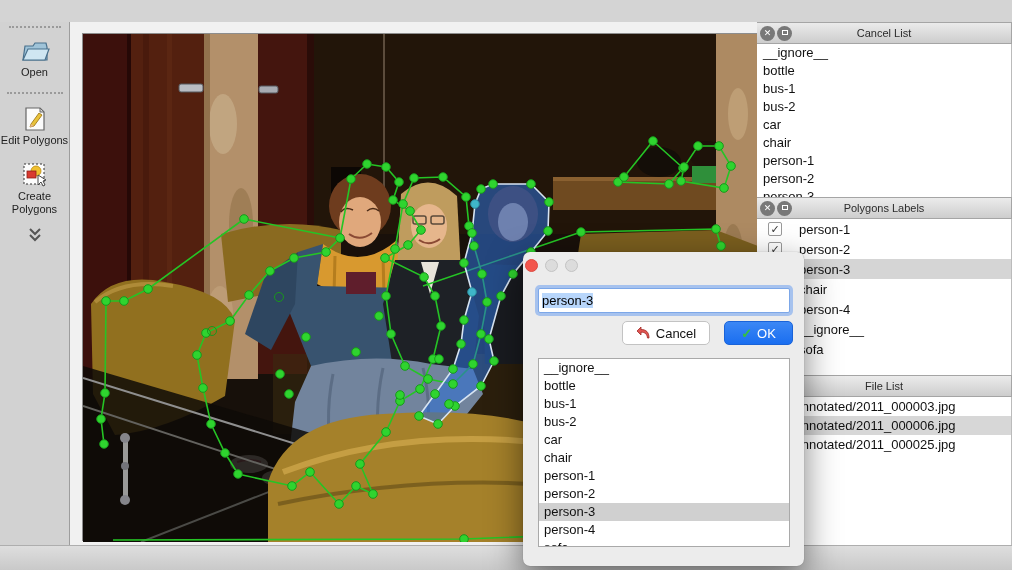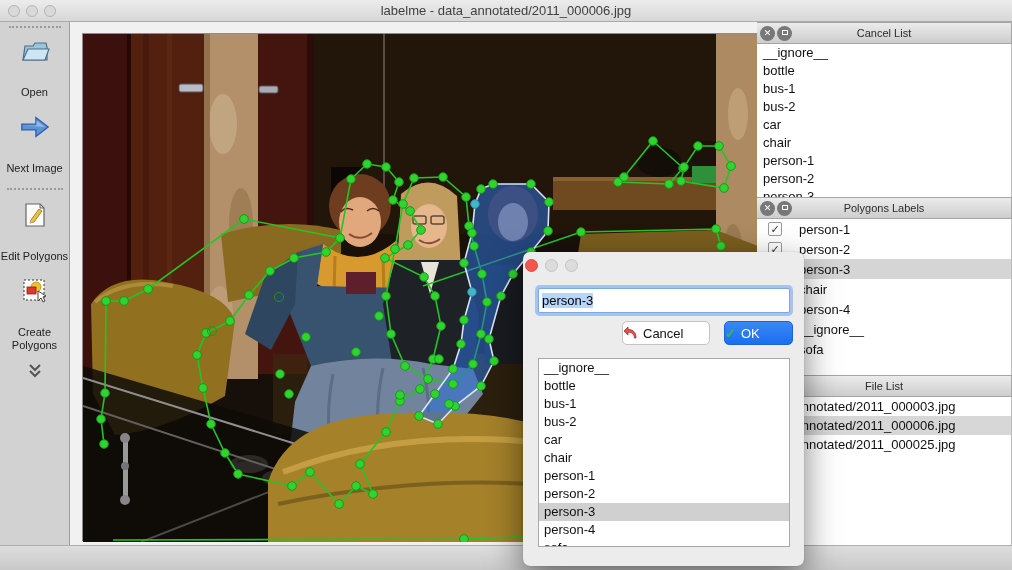--- a/index.html
+++ b/index.html
@@ -15,21 +15,21 @@
   .tl-group { position:absolute; left:8px; top:5px; display:flex; gap:6px; }
   .tl { width:12px; height:12px; border-radius:50%; background:#d9d9d9; border:1px solid #b3b3b3; }
 
   
   .toolbar { position:absolute; left:0; top:22px; width:70px; height:523px;
     background:#d2d2d2; border-right:1px solid #9d9d9d; }
   .tb-handle { margin:4px auto 2px auto; width:52px; border-top:2px dotted #9a9a9a; }
   .tb-sep { margin:6px auto 4px auto; width:56px; border-top:2px dotted #9a9a9a; }
   .tb-item { display:flex; flex-direction:column; align-items:center; padding:6px 0 7px 0; cursor:default; }
   .tb-item .ticon { width:32px; height:30px; display:flex; align-items:center; justify-content:center; }
-  .tb-item .tlabel { margin-top:20px; font-size:11px; color:#222; text-align:center; line-height:13px; }
+  .tb-item .tlabel { margin-top:0; font-size:11px; color:#222; text-align:center; line-height:13px; }
   .tb-item.disabled .tlabel { color:#9b9b9b; }
   .chevrons { display:flex; flex-direction:column; align-items:center; margin-top:4px; color:#555; }
 
   
   .canvas { position:absolute; left:70px; top:22px; width:687px; height:523px; background:#f1f1f1; }
   .photo { position:absolute; left:12px; top:11px; width:675px; height:508px; border:1px solid #8d8d8d; background:#1c120c; }
   .photo svg { display:block; }
 
   
   .dock { position:absolute; left:757px; top:22px; width:255px; height:523px; background:#e6e6e6; }
@@ -65,66 +65,49 @@
   .dlg-lights { position:absolute; left:2px; top:7px; display:flex; gap:7px; }
   .dlg-light { width:13px; height:13px; border-radius:50%; }
   .dlg-red { background:#f3564d; border:1px solid #dd4a41; }
   .dlg-gray { background:#dcdcdc; border:1px solid #c3c3c3; }
   .dlg-input { position:absolute; left:15px; top:36px; width:252px; height:25px; background:#fff;
     border:1px solid #7ca7e8; border-radius:2px; box-shadow:0 0 0 3px rgba(110,160,240,.55);
     font-size:13px; color:#000; line-height:23px; padding-left:3px; }
   .dlg-input .seltext { background:#b8d6fb; }
   .dlg-buttons { position:absolute; left:0; top:69px; width:100%; height:24px; }
   .btn { position:absolute; height:24px; border-radius:5px; font-size:13px;
-    display:flex; align-items:center; gap:5px; cursor:default; }
+    display:flex; align-items:center; justify-content:center; gap:5px; cursor:default; }
   .btn-cancel { left:99px; width:88px; background:#fff; border:1px solid #c3c3c3; color:#111; }
   .btn-ok { left:201px; width:69px; background:linear-gradient(#3b87f5,#1a6ef0); border:1px solid #1a63d8; color:#fff; }
   .ok-check { color:#35c23c; font-weight:bold; font-size:13px; }
   .dlg-list { position:absolute; left:15px; top:106px; width:252px; height:189px; background:#fff;
     border:1px solid #a9a9a9; overflow:hidden; }
   .dlg-row { height:18px; line-height:18px; font-size:13px; color:#111; padding-left:5px; white-space:nowrap; }
   .dlg-row.selected { background:#d0d0d0; }
 </style>
 </head>
 <body>
 
 <div class="window">
 
-  <div class="titlebar">
-    <div class="tl-group">
-      <div class="tl"></div>
-      <div class="tl"></div>
-      <div class="tl"></div>
-    </div>
-    <div class="title">labelme - data_annotated/2011_000006.jpg</div>
-  </div>
 
   <div class="toolbar">
     <div class="tb-handle"></div>
 
     <div class="tb-item">
       <span class="ticon">
         <svg width="30" height="26" viewBox="0 0 30 26">
           <path d="M3 22 L5 8 L13 8 L15 5 L26 5 L27 9 L27 22 Z" fill="#9fc3d8" stroke="#49708c" stroke-width="1.2"></path>
           <path d="M3 22 L8 11 L29 11 L25 22 Z" fill="#cfe6f2" stroke="#49708c" stroke-width="1.2"></path>
         </svg>
       </span>
       <span class="tlabel">Open</span>
     </div>
 
 
-    <div class="tb-item">
-      <span class="ticon">
-        <svg width="34" height="28" viewBox="0 0 34 28">
-          <polygon points="3,11 18,11 18,4 31,14 18,24 18,17 3,17" fill="#5b93d6" stroke="#2c5ea8" stroke-width="1.4"></polygon>
-          <polygon points="5,12.5 18.5,12.5 18.5,7 28,14" fill="#9dc0ea" opacity="0.8"></polygon>
-        </svg>
-      </span>
-      <span class="tlabel">Next Image</span>
-    </div>
 
 
 
     <div class="tb-sep"></div>
 
     <div class="tb-item">
       <span class="ticon">
         <svg width="26" height="26" viewBox="0 0 26 26">
           <path d="M4 2 L18 2 L22 6 L22 24 L4 24 Z" fill="#fbfbfb" stroke="#666" stroke-width="1.2"></path>
           <path d="M18 2 L18 6 L22 6 Z" fill="#d8d8d8" stroke="#666" stroke-width="1"></path>

